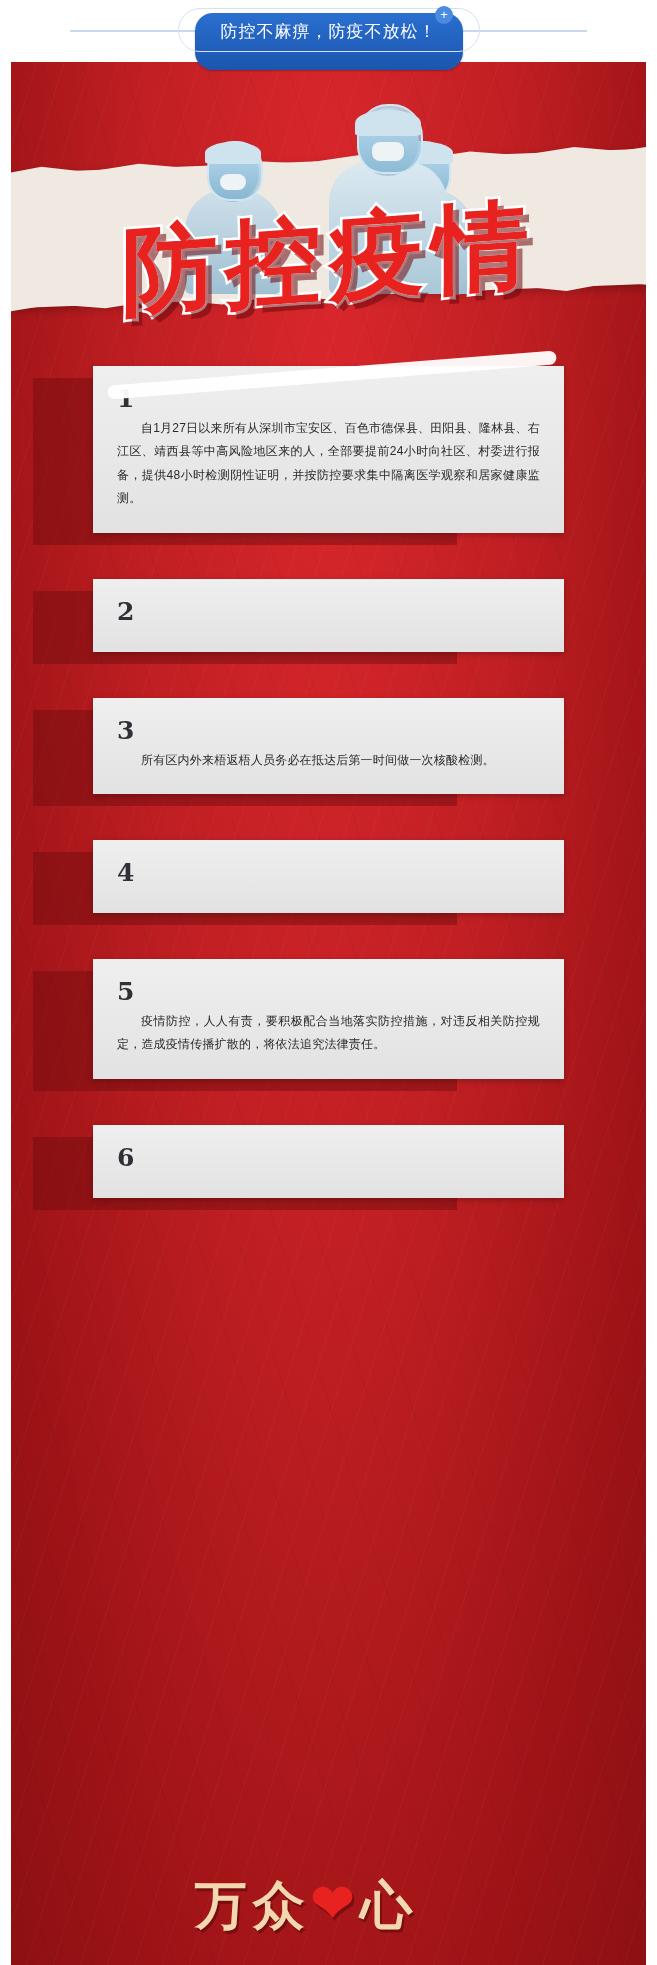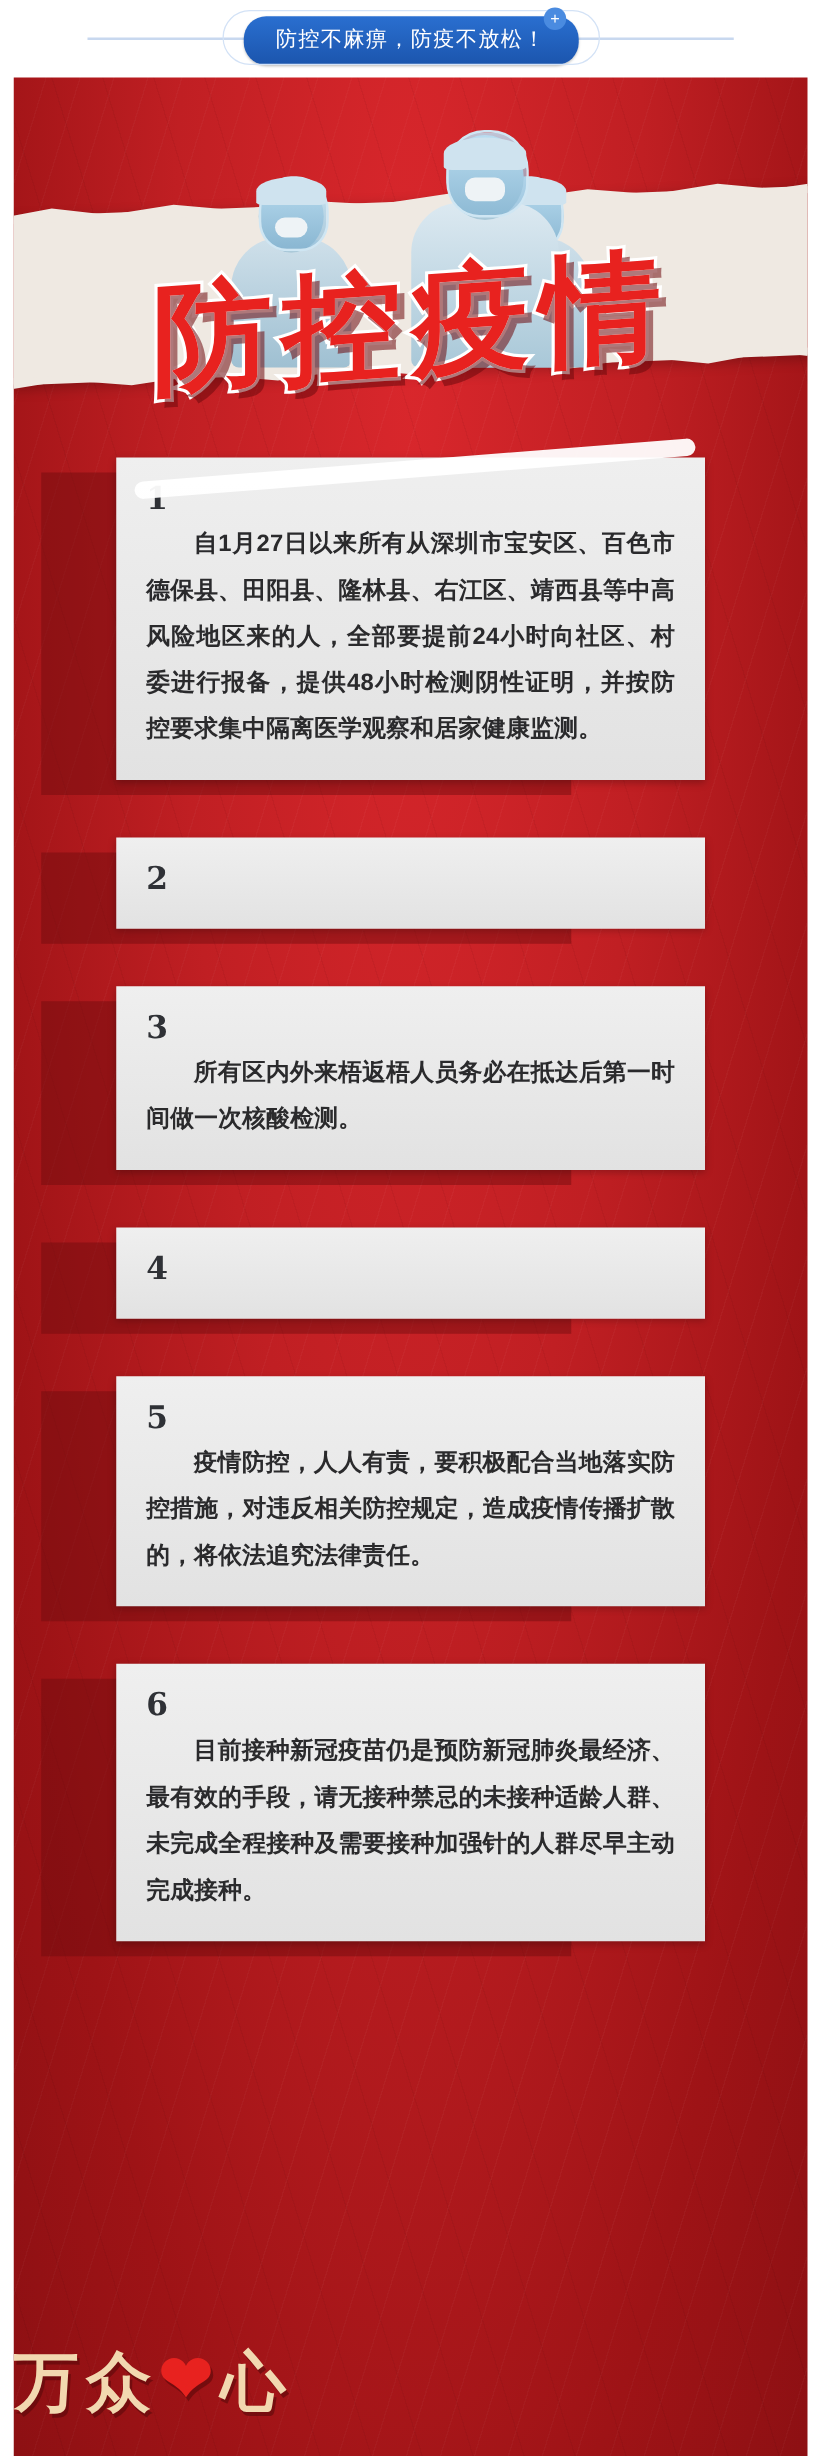--- a/index.html
+++ b/index.html
@@ -40,21 +40,21 @@
   .ribbon-pill {
     position: absolute;
     top: 13px;
     left: 50%;
     transform: translateX(-50%);
     background: #1f5fbf;
     background: linear-gradient(180deg, #2a6fd0 0%, #1b55ad 100%);
     color: #ffffff;
     font-size: 17px;
     letter-spacing: 1px;
-    padding: 7px 26px 9px 26px;
+    padding: 7px 26px 27px 26px;
     border-radius: 18px;
     white-space: nowrap;
     box-shadow: 0 1px 2px rgba(0,0,0,0.25);
   }
   .ribbon-dot {
     position: absolute;
     top: 6px;
     left: 435px;
     width: 18px;
     height: 18px;
@@ -254,36 +254,35 @@
   }
   .card-num {
     font-family: "DejaVu Serif", "Liberation Serif", serif;
     font-size: 25px;
     font-weight: bold;
     color: #2f3136;
     line-height: 1;
     margin-bottom: 6px;
   }
   .card-text {
-    font-size: 19px;
+    font-size: 12px;
     line-height: 1.95;
     color: #2a2a2c;
     text-indent: 2em;
     text-align: justify;
     letter-spacing: 0.2px;
-    font-weight: bold;
   }
 
   
   .footer {
     position: absolute;
     bottom: 24px;
     left: 0;
     width: 591px;
-    text-align: left;
+    text-align: center;
   }
   .footer-main {
     display: inline-block;
     position: relative;
     font-family: "DejaVu Serif", "Liberation Serif", serif;
     font-weight: bold;
     font-size: 52px;
     letter-spacing: 6px;
     color: #f2d8b0;
     text-shadow: 2px 3px 0 rgba(90,8,10,0.6);
@@ -388,21 +387,20 @@
         <div class="card">
           <div class="card-num">5</div>
           <div class="card-text">疫情防控，人人有责，要积极配合当地落实防控措施，对违反相关防控规定，造成疫情传播扩散的，将依法追究法律责任。</div>
         </div>
       </div>
 
       <div class="card-wrap">
         <div class="card-shadow"></div>
         <div class="card">
           <div class="card-num">6</div>
-          <div class="card-text">目前接种新冠疫苗仍是预防新冠肺炎最经济、最有效的手段，请无接种禁忌的未接种适龄人群、未完成全程接种及需要接种加强针的人群尽早主动完成接种。</div>
         </div>
       </div>
 
     </div>
 
     <div class="footer">
       <div class="footer-main">
         <span>万众</span><span class="footer-heart">❤</span><span>心</span>
       </div>
     </div>

